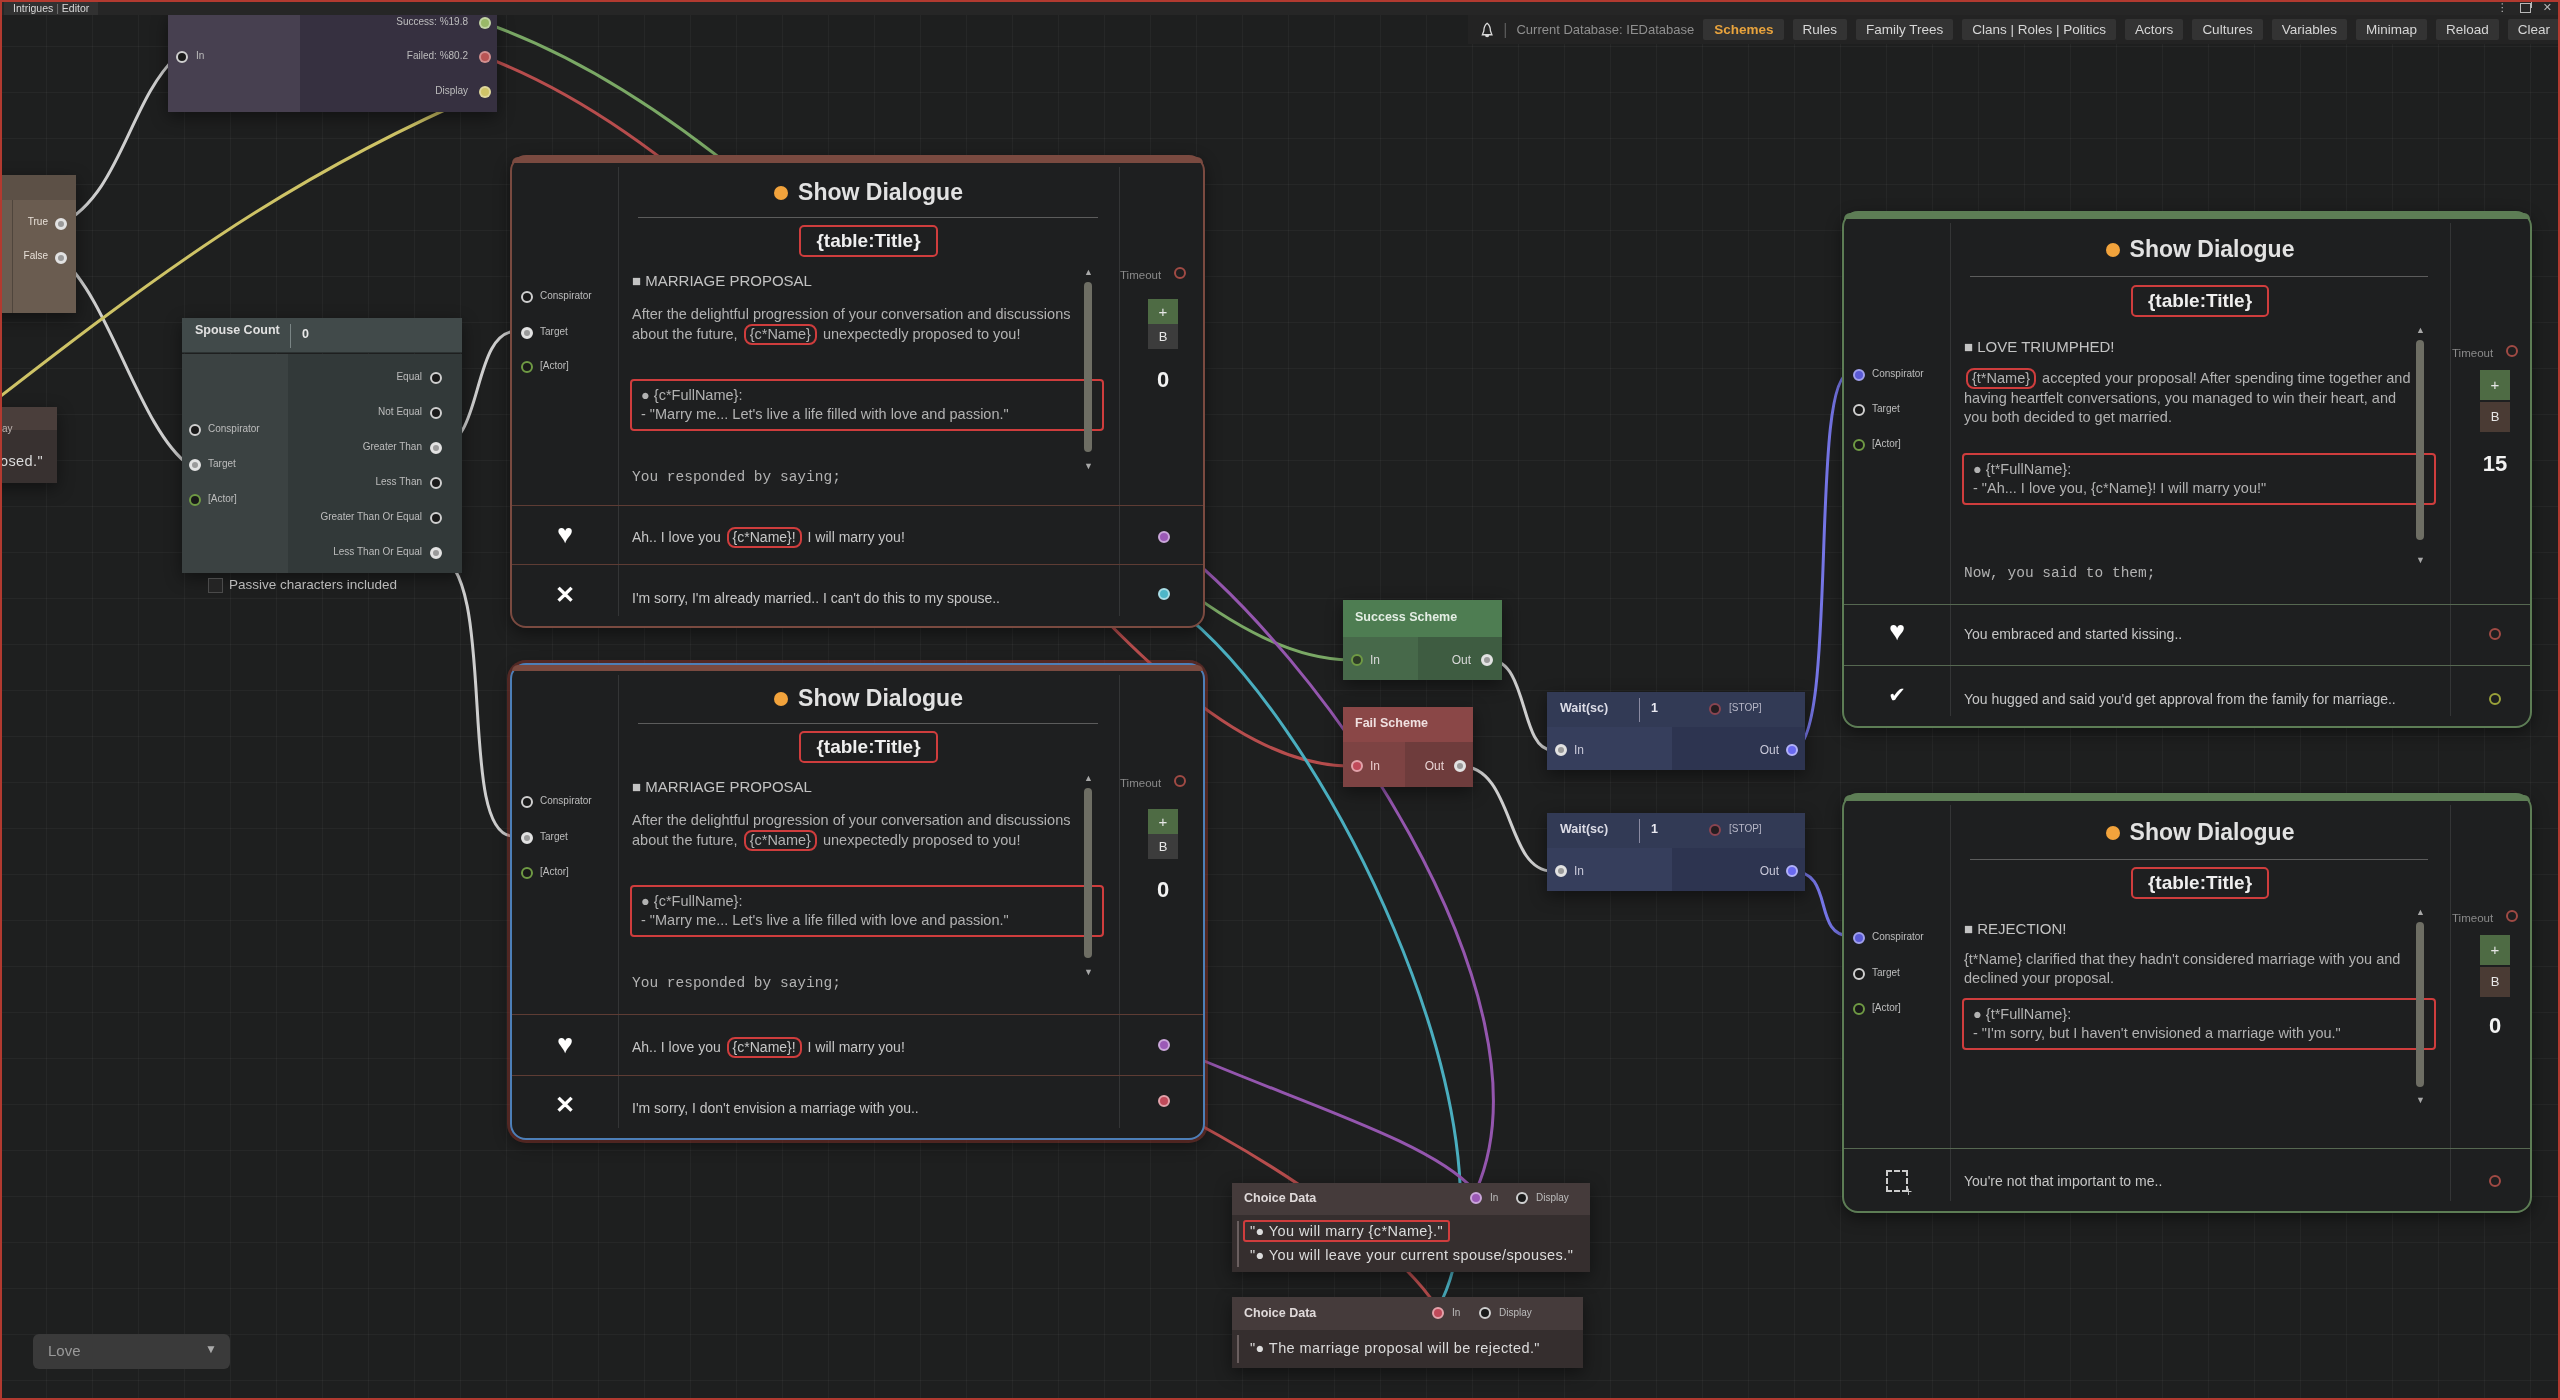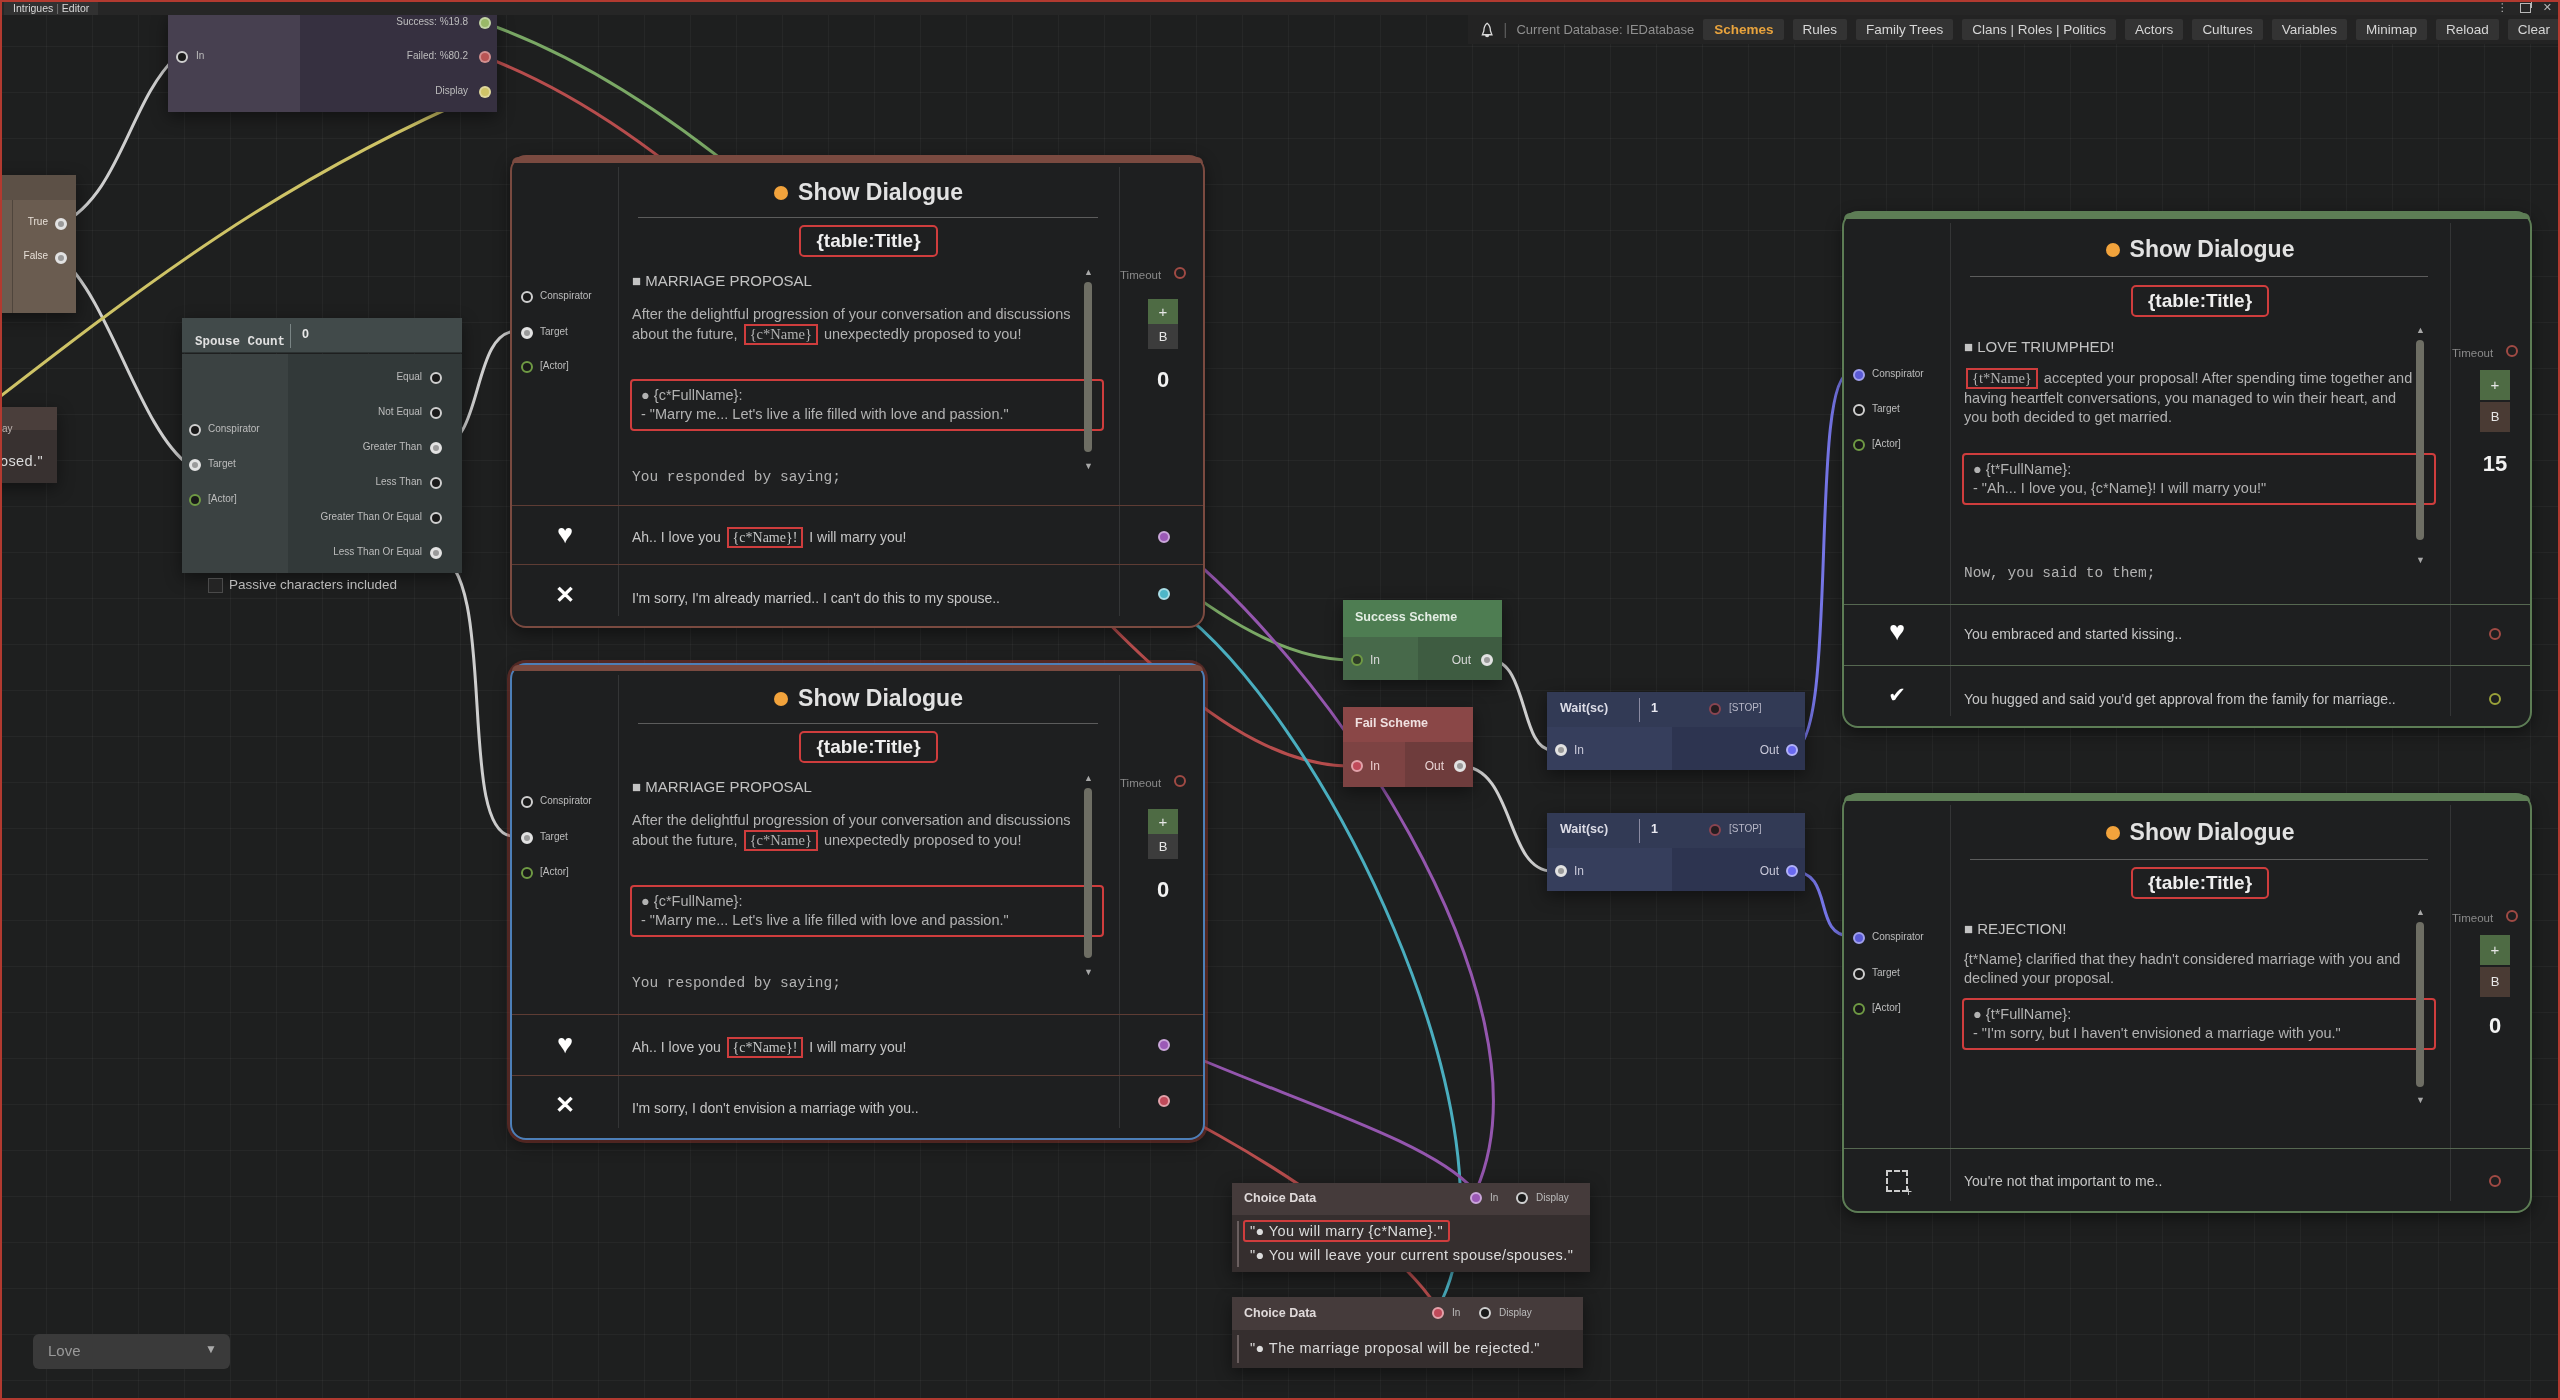--- a/index.html
+++ b/index.html
@@ -52,21 +52,21 @@
   .dlg .band{position:absolute;left:0;right:0;top:0;height:6px;border-radius:13px 13px 0 0;}
   .dlg-title{position:absolute;left:106px;width:501px;text-align:center;color:#e2e2e2;
              font-size:23px;font-weight:700;}
   .dot{display:inline-block;width:14px;height:14px;border-radius:50%;background:#f2a33c;margin-right:10px;}
   .hr{position:absolute;left:126px;width:460px;height:1px;background:#5c5c5c;}
   .tablebox{position:absolute;left:106px;width:501px;text-align:center;}
   .tablebox span{display:inline-block;border:2px solid #cf3d3d;border-radius:5px;
                  padding:3px 15px;color:#efefef;font-size:19px;font-weight:700;}
   .dheading{position:absolute;color:#c3c3c3;font-size:15px;white-space:nowrap;}
   .dpara{position:absolute;color:#b2b2b2;font-size:14.5px;line-height:19px;}
-  .tag{display:inline-block;border:2px solid #cf3d3d;border-radius:0;padding:0 4px;margin:0 2px;line-height:17px;font-family:Liberation Serif, serif;}
+  .tag{display:inline-block;border:2px solid #cf3d3d;border-radius:8px;padding:0 4px;margin:0 2px;line-height:17px;}
   .quote{position:absolute;border:2px solid #cf3d3d;border-radius:4px;padding:5px 9px;
          color:#b2b2b2;font-size:14.5px;line-height:19px;}
   .dfooter{position:absolute;color:#b2b2b2;font-size:14.5px;white-space:nowrap;font-family:Liberation Mono, monospace;}
   .sb-thumb{position:absolute;width:8px;border-radius:4px;background:#6e6e64;z-index:12;}
   .sb-arrow{position:absolute;color:#a8a8a8;font-size:9px;z-index:12;}
   .tmo{position:absolute;color:#8a8a8a;font-size:11.5px;}
   .btn{position:absolute;width:30px;text-align:center;color:#e6e6e6;z-index:12;}
   .btn-plus{background:#4e6b44;font-size:15px;}
   .btn-b{background:#3c3c3c;font-size:13px;}
   .btn-b2{background:#4a3b34;}
@@ -141,21 +141,21 @@
   </div>
 
   <div class="node" style="left:-14px;top:407px;width:71px;height:76px;background:#383130;">
     <div class="abs" style="left:0;top:0;width:71px;height:23px;background:#4a3e3b;"></div>
     <span class="plabel" style="left:16px;top:16px;color:#bdb4b0;">ay</span>
     <span class="cd-line" style="left:14px;top:46px;">osed."</span>
   </div>
 
   <div class="node" style="left:182px;top:318px;width:280px;height:255px;">
     <div class="abs" style="left:0;top:0;width:280px;height:35px;background:#414a4a;border-bottom:1px solid #2c3232;"></div>
-    <span class="hdrnode-title" style="left:13px;top:17px;color:#e0e0e0;font-family:Liberation Mono, monospace;">Spouse Count</span>
+    <span class="hdrnode-title" style="left:13px;top:5px;color:#e0e0e0;">Spouse Count</span>
     <div class="vline" style="left:108px;top:6px;height:24px;background:#7a8585;"></div>
     <span class="hdrnode-title" style="left:120px;top:9px;color:#e8e8e8;">0</span>
     <div class="abs" style="left:0;top:36px;width:106px;height:219px;background:#3b4242;"></div>
     <div class="abs" style="left:106px;top:36px;width:174px;height:219px;background:#323939;"></div>
     <span class="port" style="left:7px;top:106px;"></span>
     <span class="plabel" style="left:26px;top:105px;">Conspirator</span>
     <span class="port p-fill" style="left:7px;top:141px;"></span>
     <span class="plabel" style="left:26px;top:140px;">Target</span>
     <span class="port p-green" style="left:7px;top:176px;"></span>
     <span class="plabel" style="left:26px;top:175px;">[Actor]</span>

